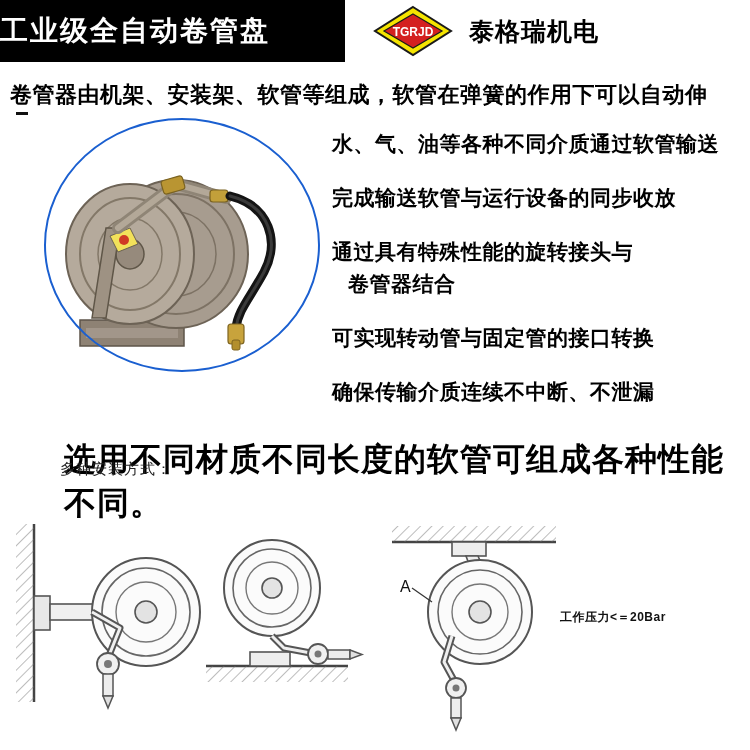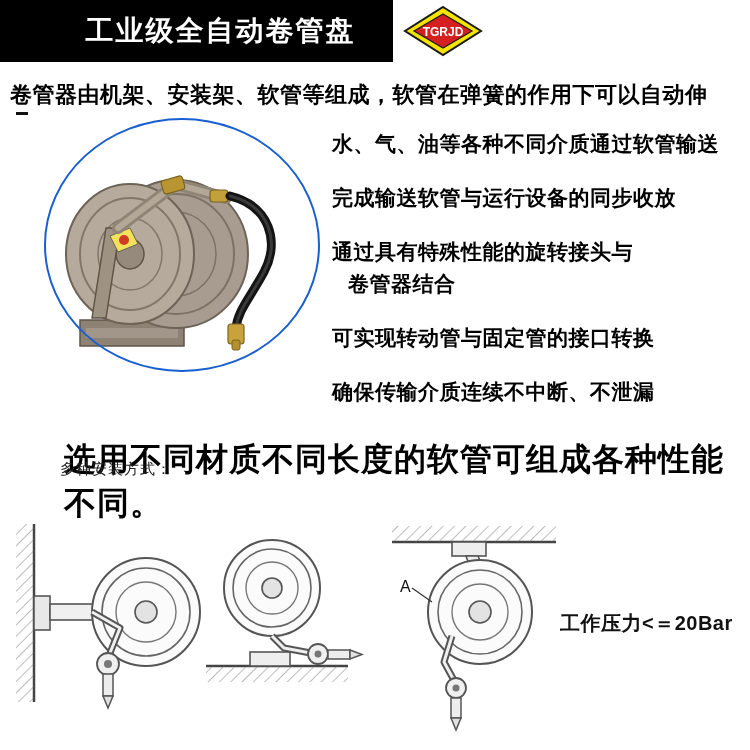--- a/index.html
+++ b/index.html
@@ -39,35 +39,33 @@
     line-height: 1.15;
     color: #000;
     letter-spacing: 1px;
   }
   .hdr-title-wrap {
     width: 345px;
     height: 62px;
     background: #000000;
     display: flex;
     align-items: center;
-    justify-content: center;
-    padding-left: 48px;
   }
   .hdr-title {
     color: #ffffff;
     font-size: 28px;
     font-weight: bold;
     letter-spacing: 2px;
   }
   .hdr-right {
     flex: 1;
     height: 62px;
     display: flex;
     align-items: center;
-    padding-left: 10px;
+    padding-left: 28px;
     gap: 16px;
   }
   .logo {
     width: 80px;
     height: 52px;
     position: relative;
   }
   .logo svg { display: block; }
   .brand {
     font-size: 25px;
@@ -163,21 +161,21 @@
     position: absolute;
     top: 516px;
     left: 0;
     width: 750px;
     height: 234px;
   }
   .note-block {
     position: absolute;
     top: 608px;
     left: 560px;
-    font-size: 20px;
+    font-size: 12px;
     font-weight: bold;
     color: #111;
     line-height: 1.5;
     letter-spacing: 0.5px;
   }
   .note-block div { white-space: nowrap; }
   .label-a {
     position: absolute;
     top: 578px;
     left: 400px;
@@ -194,20 +192,21 @@
     <span class="hdr-title">工业级全自动卷管盘</span>
   </div>
   <div class="hdr-right">
     <span class="logo">
       <svg width="80" height="52" viewBox="0 0 80 52">
         <polygon points="40,2 78,26 40,50 2,26" fill="#f5e400" stroke="#1a1a1a" stroke-width="2"></polygon>
         <polygon points="40,9 69,26 40,43 11,26" fill="#d42020" stroke="#1a1a1a" stroke-width="1.2"></polygon>
         <text x="40" y="31" font-family="Liberation Sans, sans-serif" font-size="12" font-weight="bold" fill="#ffffff" text-anchor="middle">TGRJD</text>
       </svg>
     </span>
+    <span class="brand">泰格瑞机电</span>
   </div>
 </div>
 
 <div class="lead">卷管器由机架、安装架、软管等组成，软管在弹簧的作用下可以自动伸</div>
 <div class="lead-dash"></div>
 
 <div class="photo-area">
   <svg class="reel-photo" viewBox="0 0 250 230">
 
     <rect x="22" y="188" width="104" height="26" fill="#8e8274" stroke="#5d5449" stroke-width="1.5"></rect>

